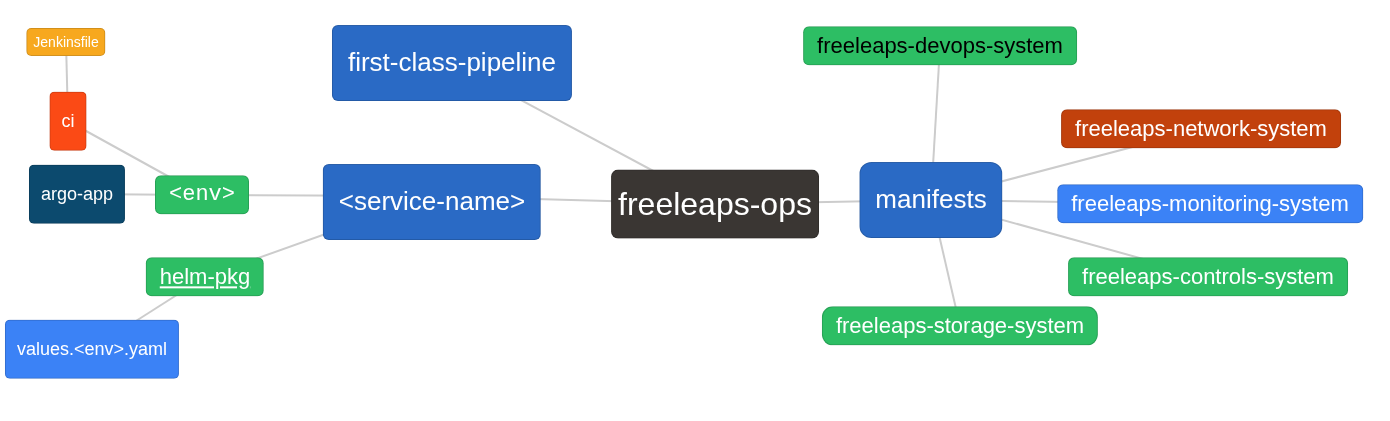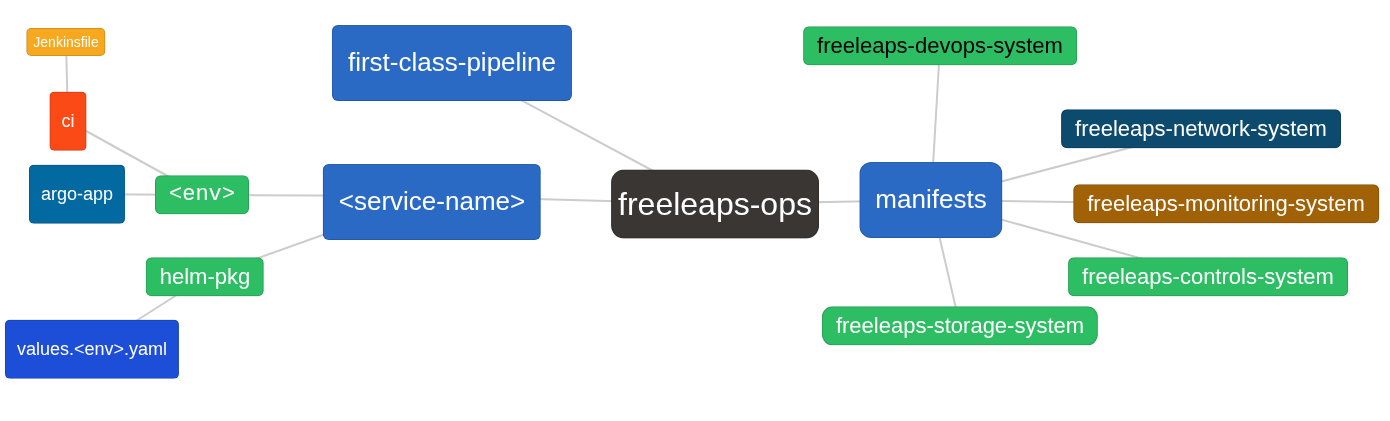--- a/index.html
+++ b/index.html
@@ -28,21 +28,21 @@
     color: #ffffff;
     white-space: nowrap;
     text-align: center;
     border: 1px solid rgba(0,0,0,0.15);
     border-radius: 6px;
     line-height: 1.15;
     box-sizing: border-box;
     cursor: pointer;
     user-select: none;
   }
-  .tier1 { font-size: 32px; padding: 15px 6px; border-radius: 13px; }
+  .tier1 { font-size: 32px; padding: 15px 6px; border-radius: 7px; }
   .tier2 { font-size: 26px; padding: 22px 15px; }
   .tier3 { font-size: 22px; padding: 6px 13px; }
   .tier4 { font-size: 18px; padding: 18px 11px; border-radius: 5px; }
   .tier5 { font-size: 14px; padding: 5px 6px; border-radius: 5px; }
 </style>
 </head>
 <body>
 
 <div class="canvas" style="width: 1390px; height: 421px; background: rgb(255, 255, 255);">
   <svg id="edges" width="1390" height="421">
@@ -60,24 +60,24 @@
       <line x1="931" y1="200" x2="1210" y2="204" stroke="#CCCCCC" stroke-width="2"></line>
       <line x1="931" y1="200" x2="1208" y2="277" stroke="#CCCCCC" stroke-width="2"></line>
       <line x1="931" y1="200" x2="960" y2="326" stroke="#CCCCCC" stroke-width="2"></line>
     </svg>
   <div id="nodes">
       <div class="node tier1" style="left: 715px; top: 204px; background: rgb(58, 54, 51); color: rgb(255, 255, 255);">freeleaps-ops</div>
       <div class="node tier2" style="left: 452px; top: 63px; background: rgb(42, 106, 197); color: rgb(255, 255, 255);">first-class-pipeline</div>
       <div class="node tier2" style="left: 432px; top: 202px; background: rgb(42, 106, 197); color: rgb(255, 255, 255);">&lt;service-name&gt;</div>
       <div class="node tier2" style="left: 931px; top: 200px; background: rgb(42, 106, 197); color: rgb(255, 255, 255); border-radius: 12px;">manifests</div>
       <div class="node tier3" style="left: 202px; top: 195px; background: rgb(45, 190, 100); color: rgb(255, 255, 255); font-family: Liberation Mono, monospace;">&lt;env&gt;</div>
-      <div class="node tier3" style="left: 205px; top: 277px; background: rgb(45, 190, 100); color: rgb(255, 255, 255);">helm-pkg</div>
+      <div class="node tier3" style="left: 205px; top: 277px; background: rgb(45, 190, 100); color: rgb(255, 255, 255); text-decoration: underline;">helm-pkg</div>
       <div class="node tier4" style="left: 68px; top: 121px; background: rgb(251, 74, 21); color: rgb(255, 255, 255);">ci</div>
-      <div class="node tier4" style="left: 77px; top: 194px; background: #0369a1; color: rgb(255, 255, 255);">argo-app</div>
-      <div class="node tier4" style="left: 92px; top: 349px; background: #1d4ed8; color: rgb(255, 255, 255);">values.&lt;env&gt;.yaml</div>
+      <div class="node tier4" style="left: 77px; top: 194px; background: #0c4a6e; color: rgb(255, 255, 255);">argo-app</div>
+      <div class="node tier4" style="left: 92px; top: 349px; background: #3b82f6; color: rgb(255, 255, 255);">values.&lt;env&gt;.yaml</div>
       <div class="node tier5" style="left: 66px; top: 42px; background: rgb(247, 168, 30); color: rgb(255, 255, 255);">Jenkinsfile</div>
       <div class="node tier3" style="left: 940px; top: 46px; background: rgb(45, 190, 100); color: #000000;">freeleaps-devops-system</div>
-      <div class="node tier3" style="left: 1201px; top: 129px; background: #0c4a6e; color: rgb(255, 255, 255);">freeleaps-network-system</div>
-      <div class="node tier3" style="left: 1210px; top: 204px; background: #a16207; color: rgb(255, 255, 255); margin-left: 16px;">freeleaps-monitoring-system</div>
+      <div class="node tier3" style="left: 1201px; top: 129px; background: #c2410c; color: rgb(255, 255, 255);">freeleaps-network-system</div>
+      <div class="node tier3" style="left: 1210px; top: 204px; background: #3b82f6; color: rgb(255, 255, 255);">freeleaps-monitoring-system</div>
       <div class="node tier3" style="left: 1208px; top: 277px; background: rgb(45, 190, 100); color: rgb(255, 255, 255); text-align: center;">freeleaps-controls-system</div>
       <div class="node tier3" style="left: 960px; top: 326px; background: rgb(45, 190, 100); color: rgb(255, 255, 255); border-radius: 11px;">freeleaps-storage-system</div>
     </div>
 </div>
 
 </body></html>

